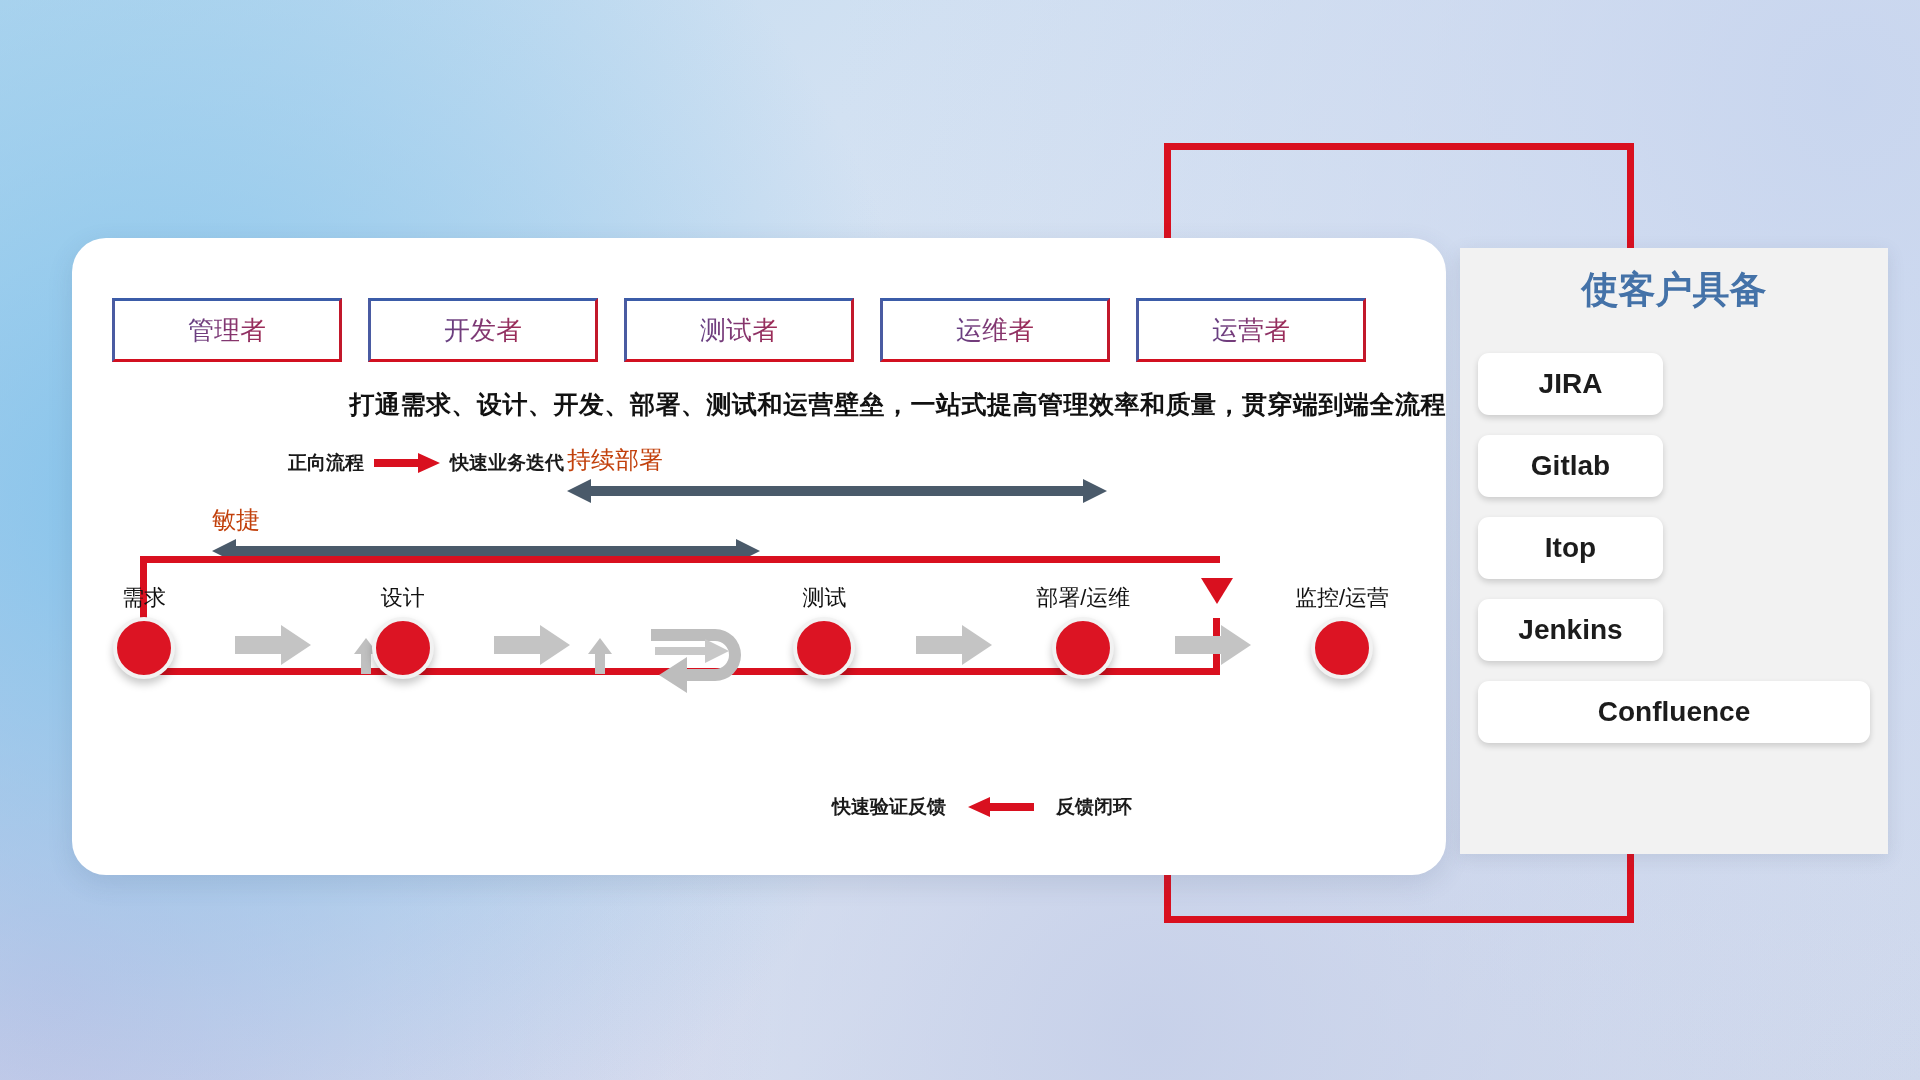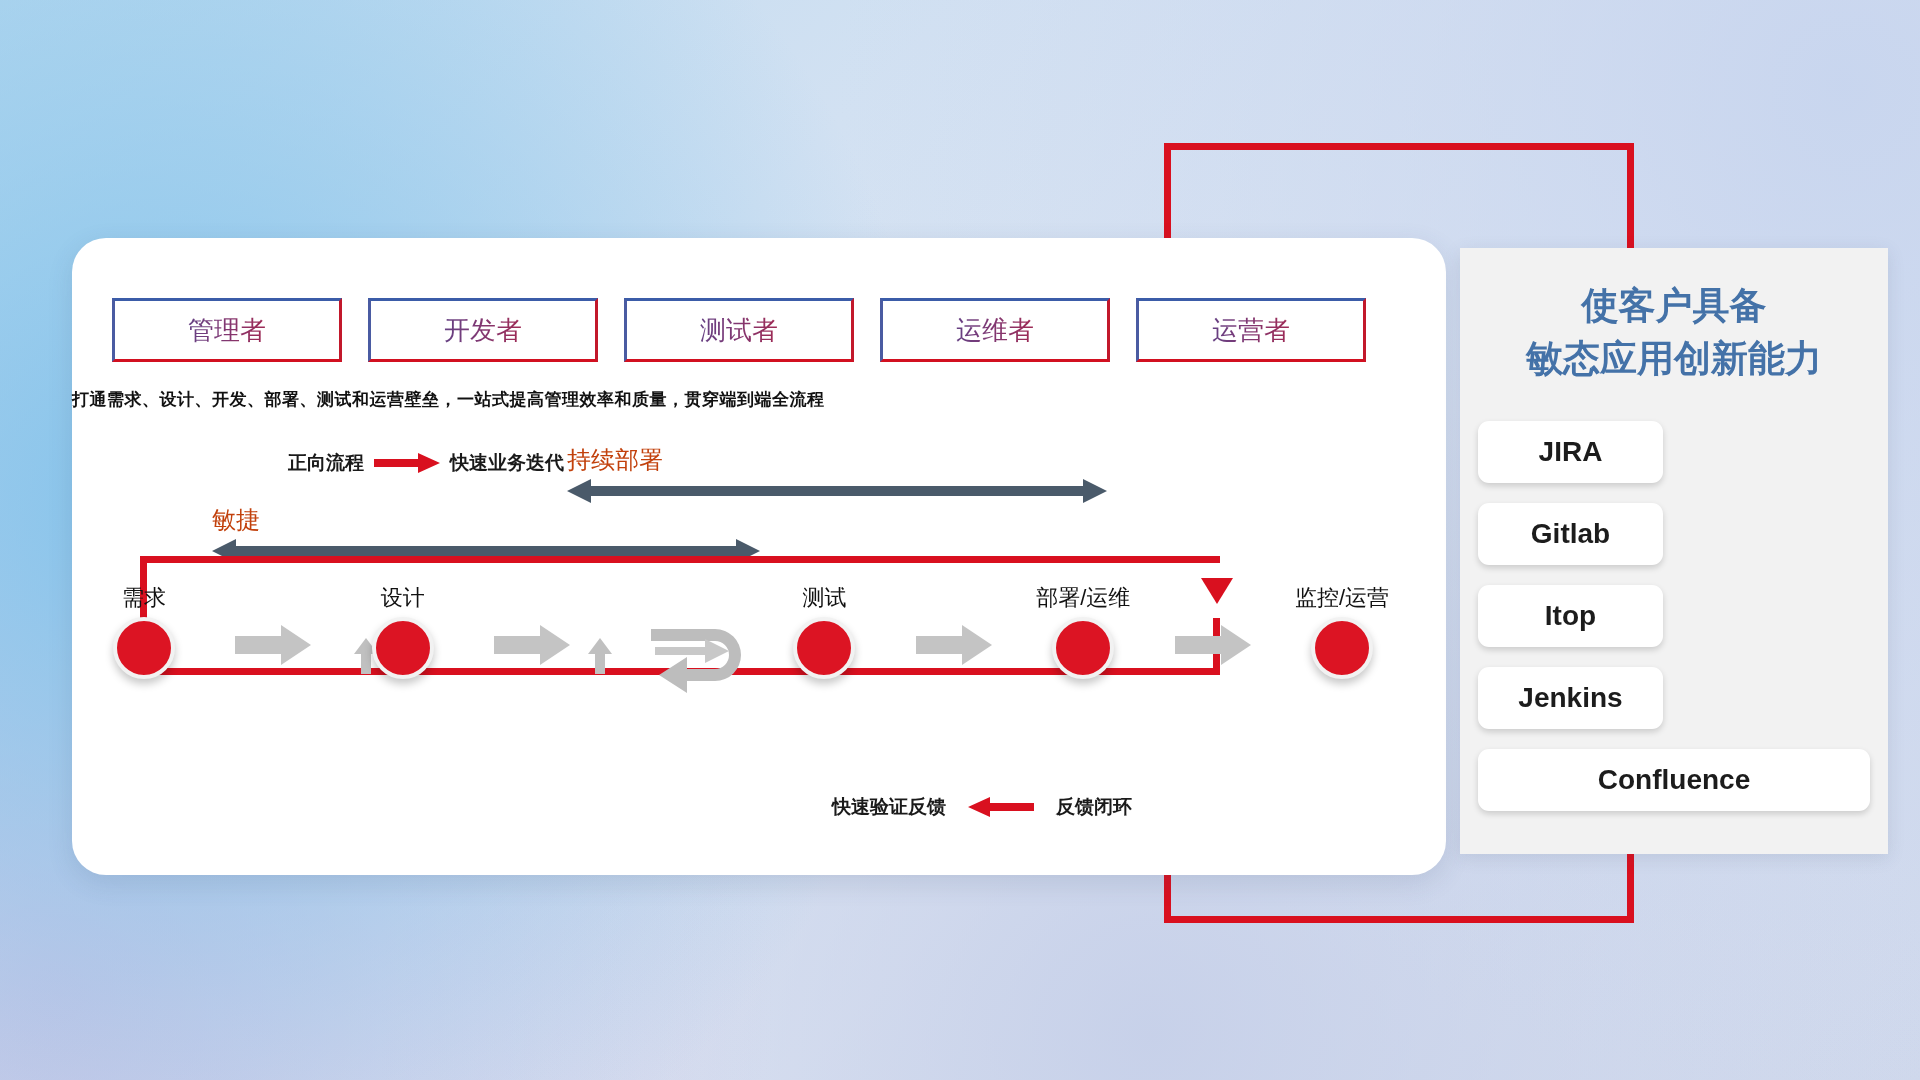--- a/index.html
+++ b/index.html
@@ -43,22 +43,22 @@
     border-right: 3px solid #c2182b;
     border-bottom: 3px solid #d21020;
     font-size: 26px; font-weight: 400;
     background-image: linear-gradient(90deg, #2f4f9e 0%, #7a3a78 45%, #d4121f 100%);
     -webkit-background-clip: text; background-clip: text;
     color: transparent;
   }
 
   
   .subtitle {
-    position: absolute; left: 0; right: 0; top: 150px; text-align: left;
-    font-size: 17px; font-weight: bold; color: #111; letter-spacing: 0.5px;
+    position: absolute; left: 0; right: 0; top: 150px; text-align: right;
+    font-size: 25px; font-weight: bold; color: #111; letter-spacing: 0.5px;
   }
 
   
   .legend-fwd {
     position: absolute; left: 216px; top: 212px;
     display: flex; align-items: center; gap: 10px;
     font-size: 19px; font-weight: bold; color: #1a1a1a;
   }
   .arrow-r-red, .arrow-l-red { display: block; }
 
@@ -96,21 +96,21 @@
     display: flex; align-items: center; gap: 22px;
     font-size: 19px; font-weight: bold; color: #1a1a1a;
   }
 
   
   .panel {
     position: absolute; left: 1460px; top: 248px; width: 428px; height: 606px;
     background: #f2f2f2; z-index: 4;
     box-shadow: 0 4px 16px rgba(60,80,110,0.13);
   }
-  .panel-head { padding: 32px 14px 10px; text-align: center; }
+  .panel-head { padding: 16px 14px 10px; text-align: center; }
   .panel-head div {
     color: var(--blue); font-size: 37px; font-weight: bold; line-height: 1.42;
   }
   .tools { padding: 26px 18px 0; display: flex; flex-wrap: wrap; gap: 20px 18px; flex-direction: column; }
   .chip {
     background: #fff; border-radius: 11px; height: 62px;
     display: flex; align-items: center; justify-content: center;
     font-size: 28px; font-weight: bold; color: #1c1c1c;
     box-shadow: 0 3px 6px rgba(0,0,0,0.16);
     width: 185px;
@@ -251,21 +251,20 @@
       <path d="M66 6 L22 6 L22 0 L0 10 L22 20 L22 14 L66 14 Z" fill="#d9101f"></path>
     </svg>
     <span>反馈闭环</span>
   </div>
 
 </div>
 
 <div class="panel">
   <div class="panel-head">
     <div>使客户具备</div>
-    <div>敏态应用创新能力</div>
   </div>
   <div class="tools">
     <div class="chip">JIRA</div>
     <div class="chip">Gitlab</div>
     <div class="chip">Itop</div>
     <div class="chip">Jenkins</div>
     <div class="chip wide">Confluence</div>
   </div>
 </div>
 

